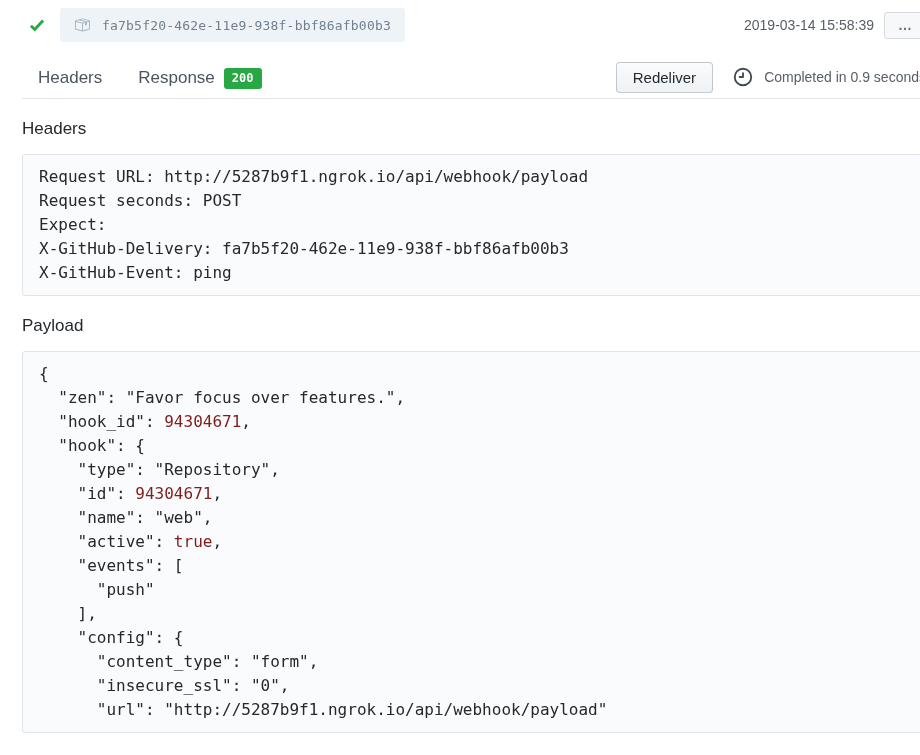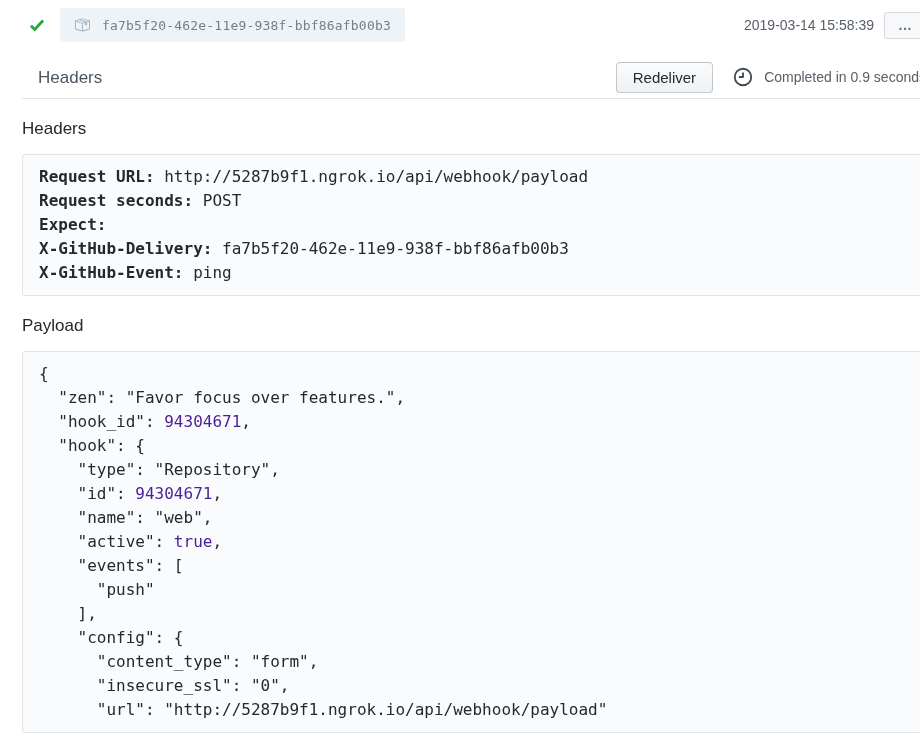--- a/index.html
+++ b/index.html
@@ -46,22 +46,22 @@
   .completed{margin-left:11px;font-size:14px;color:#586069;white-space:nowrap;}
 
   
   .section-heading{font-size:17px;font-weight:400;color:#24292e;margin:20px 0 15px 0;}
   .code-box{
     background:#fafbfc;border:1px solid #e0e3e7;border-radius:3px;padding:10px 16px;
     font-family:"DejaVu Sans Mono","Liberation Mono",monospace;
     font-size:16px;line-height:24px;color:#24292e;
   }
   .code-line{white-space:pre;}
-  .hkey{font-weight:bold;}
-  .tok-num{color:#4c1d95;}
+  .hkey{font-weight:normal;}
+  .tok-num{color:#7f1d1d;}
 </style>
 </head>
 <body>
 
 <div class="main">
 
   <div class="delivery-row">
     <span class="check-wrap">
       <svg width="18" height="18" viewBox="0 0 16 16">
         <path d="M2.6 8.6 6 12 13.4 4.1" fill="none" stroke="#28a745" stroke-width="2.6" stroke-linecap="butt"></path>
@@ -74,20 +74,24 @@
       <span class="guid-text">fa7b5f20-462e-11e9-938f-bbf86afb00b3</span>
     </span>
     <span class="right-cluster">
       <span class="timestamp">2019-03-14 15:58:39</span>
       <span class="more-btn">…</span>
     </span>
   </div>
 
   <div class="tabs-row">
     <span class="tab tab-request">Headers</span>
+    <span class="tab tab-response">
+      <span>Response</span>
+      <span class="status-badge">200</span>
+    </span>
     <span class="tabs-right">
       <button class="redeliver-btn">Redeliver</button>
       <span class="clock-wrap">
         <svg width="20" height="20" viewBox="0 0 16 16">
           <circle cx="8" cy="8" r="6.6" fill="none" stroke="#424b54" stroke-width="1.5"></circle>
           <path d="M8 4.4V8H4.7" fill="none" stroke="#424b54" stroke-width="1.5" stroke-linejoin="round"></path>
         </svg>
       </span>
       <span class="completed">Completed in 0.9 seconds</span>
     </span>

